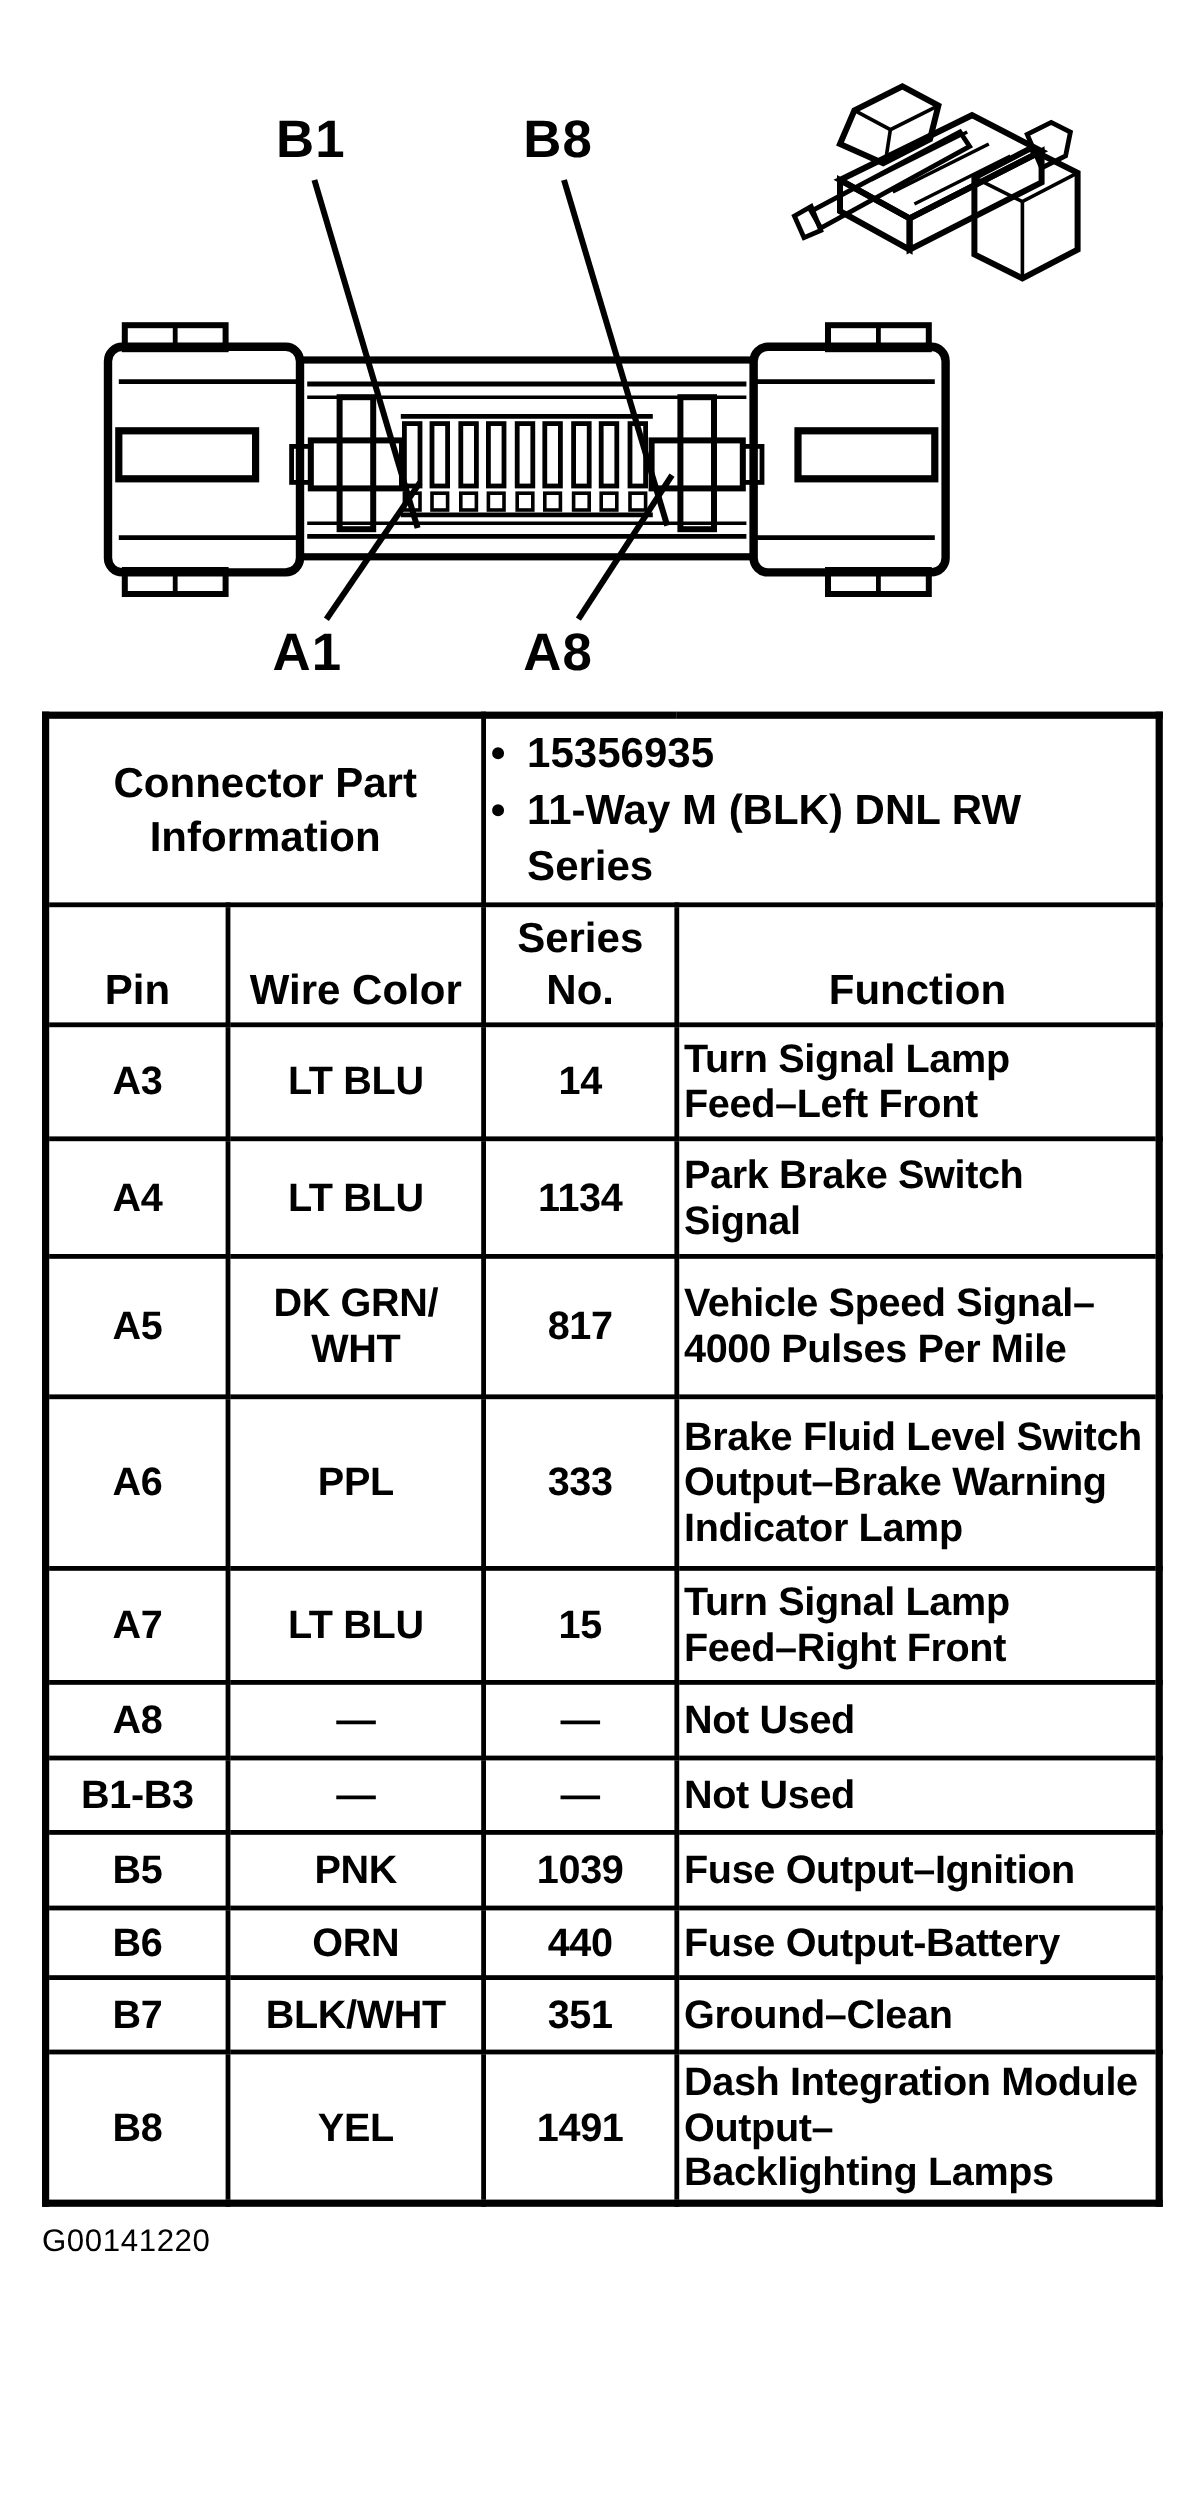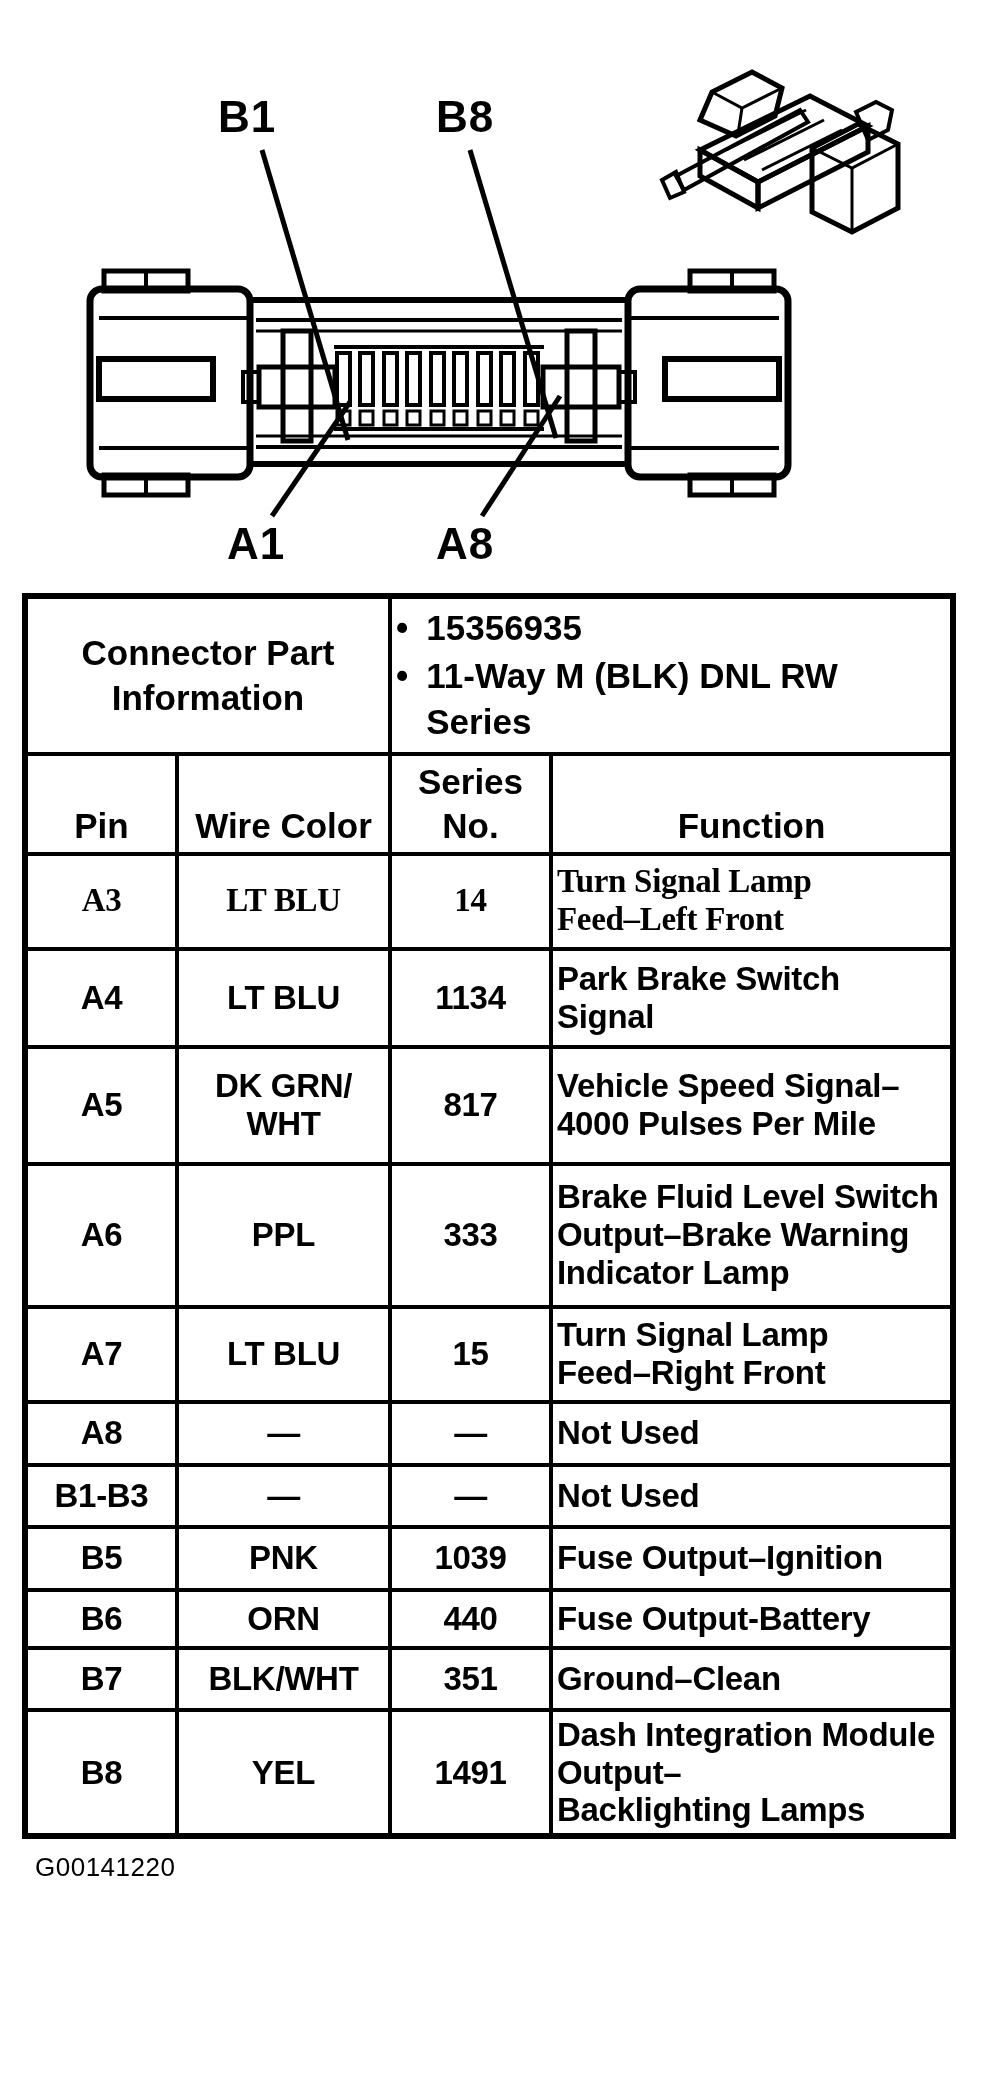--- a/index.html
+++ b/index.html
@@ -3,27 +3,27 @@
 <meta charset="utf-8">
 <style>
   html,body{margin:0;padding:0;background:#fff;}
   body{width:998px;height:2080px;position:relative;font-family:"Liberation Sans",sans-serif;color:#000;}
   .page{position:absolute;inset:0;background:#ffffff;overflow:hidden;}
 
   
   .diagram{position:absolute;left:0;top:0;width:998px;height:585px;}
   .diagram svg{position:absolute;left:0;top:0;}
   .pin-label{position:absolute;font-size:44px;font-weight:700;letter-spacing:1px;}
-  #label-b1{left:218px;top:92px;}
+  #label-b1{left:230px;top:92px;}
   #label-b8{left:436px;top:92px;}
   #label-a1{left:227px;top:519px;}
   #label-a8{left:436px;top:519px;}
 
   
-  table.pinout{position:absolute;left:22px;top:593px;width:928px;border-collapse:collapse;table-layout:fixed;border:6px solid #000;}
+  table.pinout{position:absolute;left:35px;top:593px;width:928px;border-collapse:collapse;table-layout:fixed;border:6px solid #000;}
   table.pinout td,table.pinout th{border:4px solid #000;box-sizing:border-box;padding:4px;overflow:hidden;}
   #header-row-1{height:147px;}
   #header-row-2{height:100px;}
   th{font-size:35px;font-weight:700;}
   .part-info-title{text-align:center;vertical-align:middle;line-height:1.3;}
   .part-info-bullets{text-align:left;vertical-align:middle;padding-left:46px;padding-right:14px;}
   .part-info-bullets ul{list-style:none;margin:0;padding:0;}
   .part-info-bullets li{display:flex;gap:18px;line-height:1.32;margin:2px 0;}
   .part-info-bullets li::before{content:"\2022";flex:0 0 auto;}
   .col-header{vertical-align:bottom;text-align:center;padding-bottom:12px;line-height:1.25;}
@@ -150,21 +150,21 @@
               <li>11-Way M (BLK) DNL RW Series</li>
             </ul>
         </th>
       </tr>
       <tr id="header-row-2">
         <th class="col-header">Pin</th>
         <th class="col-header">Wire Color</th>
         <th class="col-header">Series No.</th>
         <th class="col-header">Function</th>
       </tr>
-        <tr style="height: 95px; font-family: Liberation Serif, serif;">
+        <tr style="height: 95px;">
           <td class="c-pin">A3</td>
           <td class="c-wire">LT BLU</td>
           <td class="c-circuit">14</td>
           <td class="c-func">Turn Signal Lamp
 Feed–Left Front</td>
         </tr>
         <tr style="height: 98px;">
           <td class="c-pin">A4</td>
           <td class="c-wire">LT BLU</td>
           <td class="c-circuit">1134</td>

